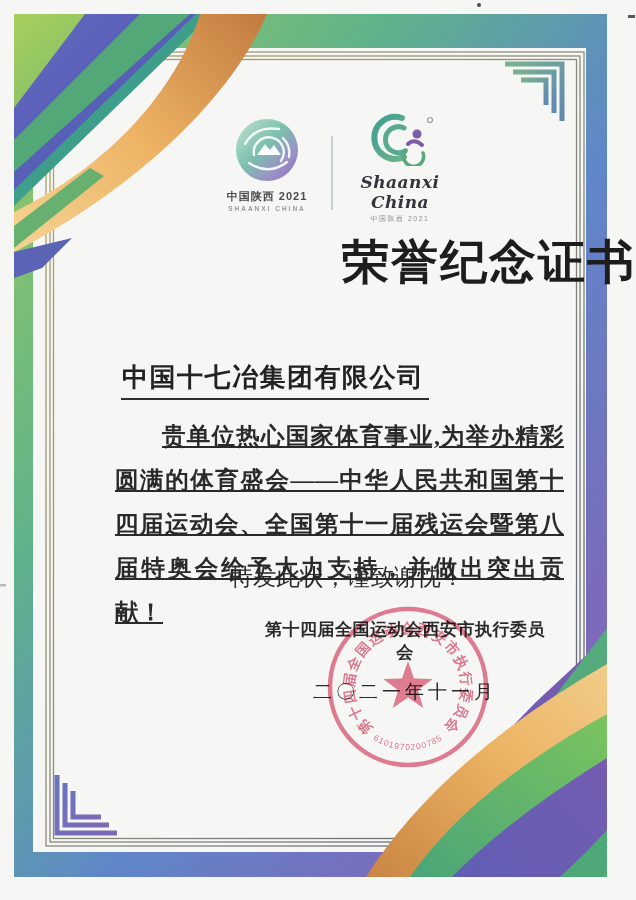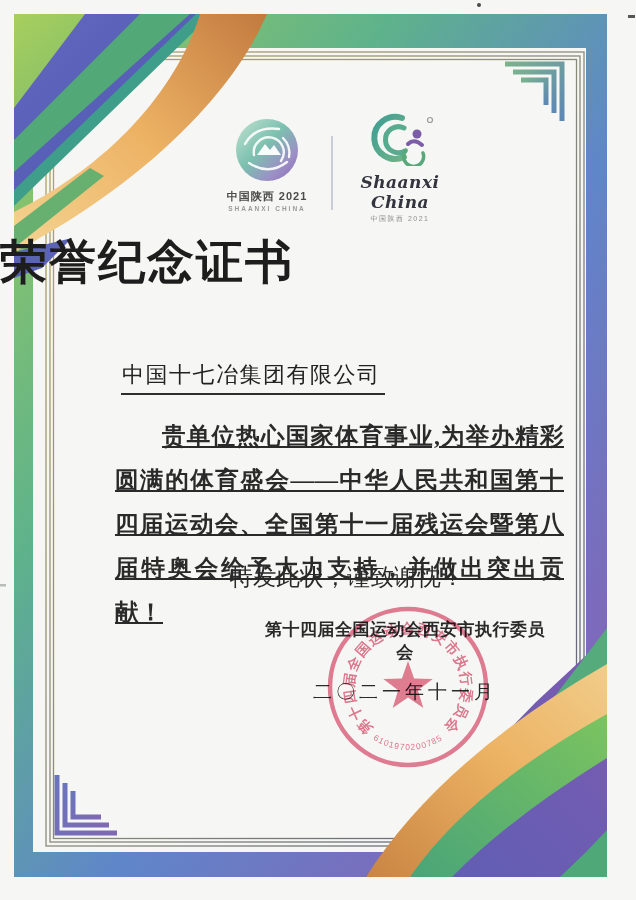--- a/index.html
+++ b/index.html
@@ -22,25 +22,25 @@
     font-size:11px;font-weight:bold;color:#4c4c4c;letter-spacing:1px;margin-top:3px;}
   .logo-subtext{font-family:"Liberation Sans","DejaVu Sans",sans-serif;
     font-size:6.5px;font-weight:bold;color:#9a9a96;letter-spacing:2px;margin-top:1px;}
   .logo-script{font-family:"DejaVu Serif","Liberation Serif",serif;font-style:italic;
     font-size:17px;font-weight:bold;color:#34343f;margin-top:2px;letter-spacing:.5px;}
   .logo-script-sub{font-family:"Liberation Sans","DejaVu Sans",sans-serif;
     font-size:7px;color:#8e8e8a;letter-spacing:1.5px;margin-top:2px;}
 
   .cert-title{
     position:absolute;left:0;top:231px;width:636px;margin:0;
-    text-align:left;font-size:47px;font-weight:bold;letter-spacing:2px;color:#1d1d1d;
+    text-align:right;font-size:47px;font-weight:bold;letter-spacing:2px;color:#1d1d1d;
   }
   .recipient{
     position:absolute;left:121px;top:360px;
-    font-size:22px;font-weight:normal;letter-spacing:1.5px;color:#222;
+    font-size:26px;font-weight:bold;letter-spacing:1.5px;color:#222;
     padding:0 4px 3px 1px;border-bottom:2.5px solid #2e2e2e;
   }
   .body-text{
     position:absolute;left:99px;top:398px;width:449px;margin:16px;
     font-size:23.5px;line-height:44px;font-weight:bold;letter-spacing:.5px;
     text-align:justify;text-indent:2em;color:#2a2a2a;text-decoration:underline;
   }
   .closing{
     position:absolute;left:99px;top:555px;width:449px;margin:0;
     font-size:23.5px;line-height:44px;font-weight:normal;text-indent:2em;color:#2a2a2a;text-align:center;

